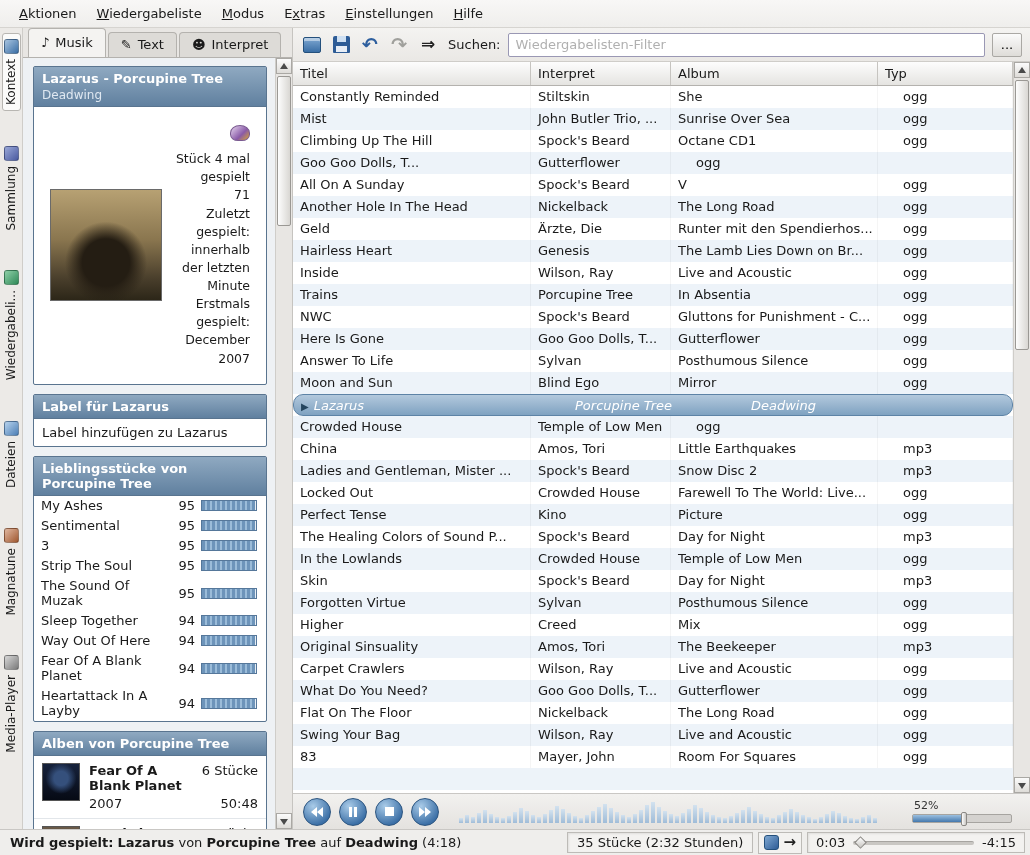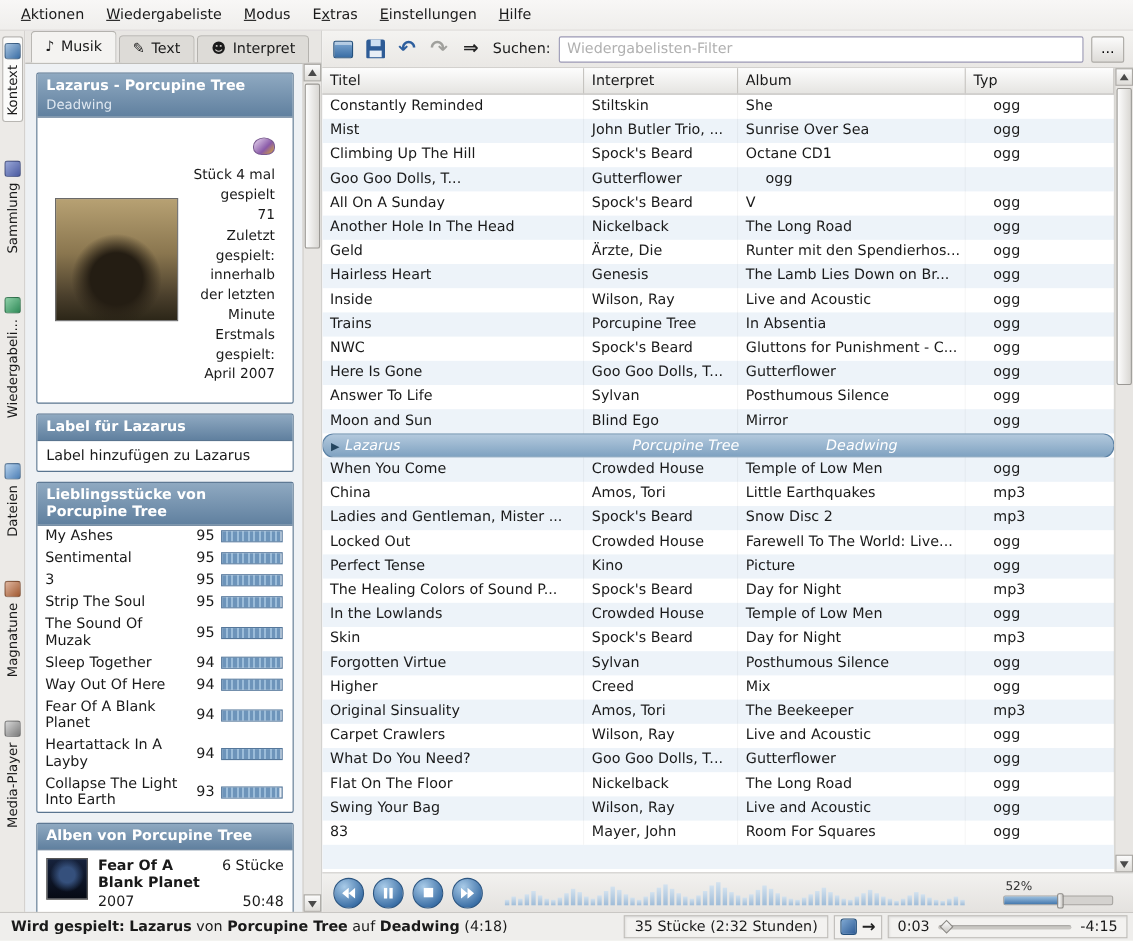--- a/index.html
+++ b/index.html
@@ -233,21 +233,21 @@
           </div>
           <div class="current-body">
             <div class="cover-col">
               <div class="main-cover"></div>
             </div>
             <div class="stats-col">
               <span class="score-icon"></span>
               <div>Stück 4 mal gespielt</div>
               <div>71</div>
               <div>Zuletzt gespielt: innerhalb der letzten Minute</div>
-              <div>Erstmals gespielt: April 2007</div>
+              <div>Erstmals gespielt: December 2007</div>
             </div>
           </div>
         </div>
 
         <div class="cbox">
           <div class="cbox-header">Label für Lazarus</div>
           <div class="labels-body">Label hinzufügen zu Lazarus</div>
         </div>
 
         <div class="cbox">
@@ -307,27 +307,20 @@
                 <span class="fav-score">94</span>
                 <span class="fav-bar">
                   <span class="fav-bar-fill" style="width: 53px;"></span>
                 </span>
               </div>
               <div class="fav-item">
                 <span class="fav-title">Heartattack In A Layby</span>
                 <span class="fav-score">94</span>
                 <span class="fav-bar">
                   <span class="fav-bar-fill" style="width: 53px;"></span>
-                </span>
-              </div>
-              <div class="fav-item">
-                <span class="fav-title">Collapse The Light Into Earth</span>
-                <span class="fav-score">93</span>
-                <span class="fav-bar">
-                  <span class="fav-bar-fill" style="width: 52px;"></span>
                 </span>
               </div>
             </div>
         </div>
 
         <div class="cbox">
           <div class="cbox-header">Alben von Porcupine Tree</div>
           <div>
               <div class="album-item">
                 <div class="album-cover cover-0"></div>
@@ -481,21 +474,20 @@
             <div class="cell">Mirror</div>
             <div class="cell typ">ogg</div>
           </div>
           <div class="row current">
             <div class="cell"><span class="play-arrow">▶</span>Lazarus</div>
             <div class="cell">Porcupine Tree</div>
             <div class="cell">Deadwing</div>
             <div class="cell typ">ogg</div>
           </div>
           <div class="row alt">
-            <div class="cell">When You Come</div>
             <div class="cell">Crowded House</div>
             <div class="cell">Temple of Low Men</div>
             <div class="cell typ">ogg</div>
           </div>
           <div class="row">
             <div class="cell">China</div>
             <div class="cell">Amos, Tori</div>
             <div class="cell">Little Earthquakes</div>
             <div class="cell typ">mp3</div>
           </div>

